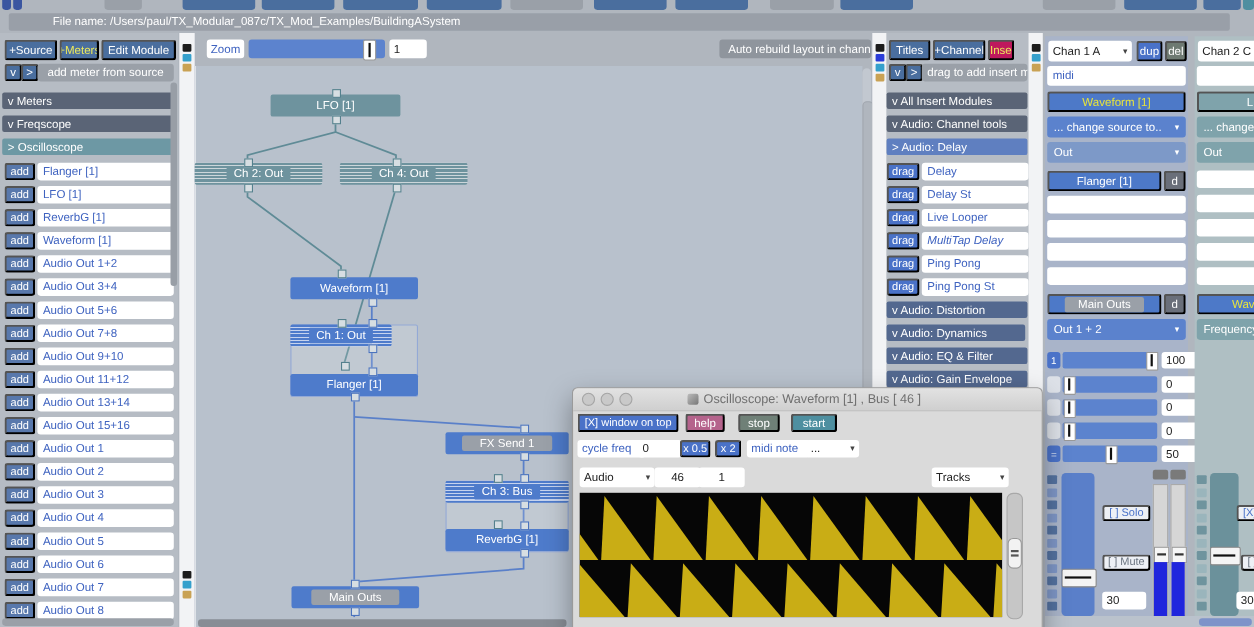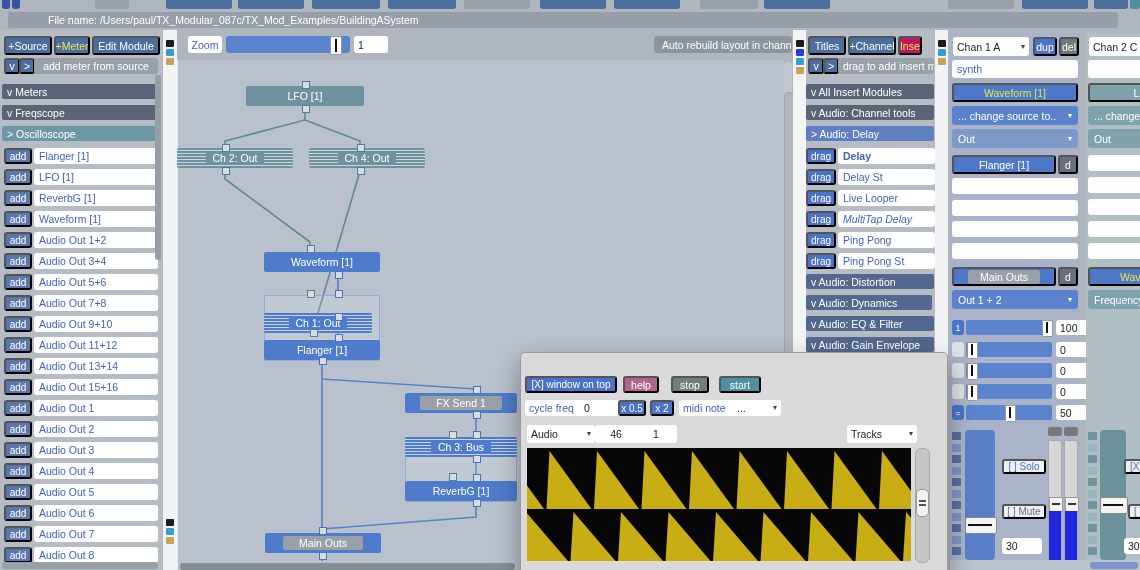--- a/index.html
+++ b/index.html
@@ -60,21 +60,21 @@
       <div class="a" style="left: 1130px; top: 0px; width: 10px; height: 9px; background: rgb(78, 143, 160); border-radius: 0px 0px 3px 3px;"></div>
     </div>
 
   <div class="a" style="left:8px;top:12px;width:1110px;height:16px;background:#999fa8;border-radius:2px;display:flex;align-items:center;">
     <span style="color:#fff;font-size:10.5px;padding-left:40px;white-space:nowrap;">File name: /Users/paul/TX_Modular_087c/TX_Mod_Examples/BuildingASystem</span>
   </div>
 
   <div class="a" style="left:0;top:30px;width:162px;height:540px;background:#b6bcc4;"></div>
 
   <button class="a btn" style="left:4px;top:36px;width:48px;height:19px;background:#4a6e9e;">+Source</button>
-  <button class="a btn" style="left:54px;top:36px;width:36px;height:19px;background:#4a6e9e;color:#ece95c;">+Meter</button>
+  <button class="a btn" style="left:54px;top:36px;width:36px;height:19px;background:#4a6e9e;color:#ece95c;">+Meters</button>
   <button class="a btn" style="left:92px;top:36px;width:68px;height:19px;background:#4a6e9e;">Edit Module</button>
 
   <button class="a btn" style="left:4px;top:58px;width:13px;height:16px;background:#4a6e9e;">v</button>
   <button class="a btn" style="left:19px;top:58px;width:13px;height:16px;background:#4a6e9e;">&gt;</button>
   <div class="a btn" style="left:34px;top:58px;width:124px;height:16px;background:#9aa0a8;">add meter from source</div>
 
   <div class="a sect dark" style="left:2px;top:84px;width:158px;height:15px;">v Meters</div>
   <div class="a sect dark" style="left:2px;top:105px;width:158px;height:15px;">v Freqscope</div>
   <div class="a sect tealsect" style="left:2px;top:126px;width:158px;height:15px;">&gt; Oscilloscope</div>
 
@@ -237,21 +237,21 @@
   <div class="a groupbox" style="left:405px;top:437px;width:112px;height:65px;"></div>
 
   <div class="a node nteal" style="left:246px;top:86px;width:118px;height:20px;">LFO [1]</div>
   <div class="a node striped-teal" style="left:177px;top:148px;width:116px;height:20px;">
     <span class="nlabel-teal">Ch 2: Out</span>
   </div>
   <div class="a node striped-teal" style="left:309px;top:148px;width:116px;height:20px;">
     <span class="nlabel-teal">Ch 4: Out</span>
   </div>
   <div class="a node nblue" style="left:264px;top:252px;width:116px;height:20px;">Waveform [1]</div>
-  <div class="a node striped-blue" style="left:264px;top:295px;width:108px;height:20px;margin-top:18px;">
+  <div class="a node striped-blue" style="left:264px;top:295px;width:92px;height:20px;">
     <span class="nlabel-blue">Ch 1: Out</span>
   </div>
   <div class="a node nblue" style="left:264px;top:340px;width:116px;height:20px;">Flanger [1]</div>
   <div class="a node nblue" style="left:405px;top:393px;width:112px;height:20px;">
     <span class="innergray">FX Send 1</span>
   </div>
   <div class="a node striped-blue" style="left:405px;top:437px;width:112px;height:20px;">
     <span class="nlabel-blue">Ch 3: Bus</span>
   </div>
   <div class="a node nblue" style="left:405px;top:481px;width:112px;height:20px;">ReverbG [1]</div>
@@ -283,21 +283,21 @@
   <div class="a btn" style="left:838px;top:58px;width:96px;height:16px;background:#9aa0a8;justify-content:flex-start;padding-left:5px;">drag to add insert mod</div>
 
   <div class="a sect dark" style="left:806px;top:84px;width:128px;height:15px;">v All Insert Modules</div>
   <div class="a sect dark" style="left:806px;top:105px;width:128px;height:15px;">v Audio: Channel tools</div>
   <div class="a sect bluesect" style="left:806px;top:126px;width:128px;height:15px;">&gt; Audio: Delay</div>
 
   <div class="a" id="insert-list" style="left:805px;top:0;width:130px;height:570px;">
 
   <div class="a" style="left: 0px; width: 130px; height: 16px; top: 148px;">
         <button class="a btn" style="left:1px;top:0;width:30px;height:16px;background:#4a72c8;font-size:10px;">drag</button>
-        <div class="a fld" style="left:33px;top:0;width:97px;height:16px;font-weight:bold;">Delay</div>
+        <div class="a fld" style="left:33px;top:0;width:97px;height:16px;">Delay</div>
       </div>
       <div class="a" style="left: 0px; width: 130px; height: 16px; top: 169px;">
         <button class="a btn" style="left:1px;top:0;width:30px;height:16px;background:#4a72c8;font-size:10px;">drag</button>
         <div class="a fld" style="left:33px;top:0;width:97px;height:16px;">Delay St</div>
       </div>
       <div class="a" style="left: 0px; width: 130px; height: 16px; top: 190px;">
         <button class="a btn" style="left:1px;top:0;width:30px;height:16px;background:#4a72c8;font-size:10px;">drag</button>
         <div class="a fld" style="left:33px;top:0;width:97px;height:16px;">Live Looper</div>
       </div>
       <div class="a" style="left: 0px; width: 130px; height: 16px; top: 211px;">
@@ -328,21 +328,21 @@
 
   <div class="a" style="left:950px;top:33px;width:130px;height:527px;background:#a9b4c9;"></div>
 
   <div class="a whitebox" style="left:953px;top:37px;width:76px;height:19px;">
     <span>Chan 1 A</span>
     <span class="chev" style="color:#444;">▾</span>
   </div>
   <button class="a btn" style="left:1033px;top:37px;width:24px;height:19px;background:#4a72c8;">dup</button>
   <button class="a btn" style="left:1059px;top:37px;width:20px;height:19px;background:#6e7a72;">del</button>
 
-  <div class="a fld" style="left:952px;top:60px;width:126px;height:18px;">synth</div>
+  <div class="a fld" style="left:952px;top:60px;width:126px;height:18px;">midi</div>
   <button class="a btn" style="left:952px;top:83px;width:126px;height:19px;background:#4d79c8;color:#e8e43c;">Waveform [1]</button>
   <div class="a btn" style="left:952px;top:106px;width:126px;height:19px;background:#5b82cd;justify-content:flex-start;padding:0 6px;">
     <span>... change source to..</span>
     <span class="chev">▾</span>
   </div>
   <div class="a btn" style="left:952px;top:129px;width:126px;height:19px;background:#7d99c8;justify-content:flex-start;padding:0 6px;">
     <span>Out</span>
     <span class="chev">▾</span>
   </div>
 
@@ -496,20 +496,31 @@
   <button class="a btn" style="left:1124px;top:459px;width:50px;height:15px;background:#edf0f5;color:#4a72c8;font-size:10px;justify-content:flex-start;padding-left:4px;">[X] In</button>
   <button class="a btn" style="left:1128px;top:504px;width:40px;height:15px;background:#edf0f5;color:#6a7480;font-size:10px;justify-content:flex-start;padding-left:4px;">[ ]</button>
   <div class="a whitebox" style="left:1124px;top:538px;width:40px;height:16px;">30</div>
 
   <div class="a" style="left:950px;top:560px;width:190px;height:10px;background:#bac2cc;"></div>
   <div class="a" style="left:1090px;top:562px;width:48px;height:7px;background:#7e93c9;border-radius:3px;"></div>
 
   <div class="a" style="left:520px;top:352px;width:428px;height:226px;background:#dadada;border:1px solid #9a9a9a;
               border-radius:5px 5px 0 0;box-shadow:0 10px 24px rgba(0,0,0,0.35);z-index:10;">
 
+    <div style="position:absolute;left:0;top:0;width:100%;height:20px;background:linear-gradient(#e2e2e2,#cfcfcf);
+                border-bottom:1px solid #b4b4b4;border-radius:5px 5px 0 0;display:flex;align-items:center;">
+      <span class="trafficlight" style="margin-left:8px;"></span>
+      <span class="trafficlight" style="margin-left:5px;"></span>
+      <span class="trafficlight" style="margin-left:5px;"></span>
+      <span style="flex:1;display:flex;align-items:center;justify-content:center;gap:5px;">
+        <span style="width:10px;height:10px;background:linear-gradient(135deg,#bbb,#777);border-radius:2px;display:inline-block;"></span>
+        <span style="font-size:11.5px;color:#6f6f6f;white-space:nowrap;">Oscilloscope: Waveform [1] , Bus [ 46 ]</span>
+      </span>
+      <span style="width:60px;"></span>
+    </div>
 
     <button class="btn" style="position:absolute;left:4px;top:23px;width:92px;height:17px;background:#4a72c8;font-size:10px;">[X] window on top</button>
     <button class="btn" style="position:absolute;left:102px;top:23px;width:36px;height:17px;background:#b5638c;">help</button>
     <button class="btn" style="position:absolute;left:150px;top:23px;width:38px;height:17px;background:#6f8077;">stop</button>
     <button class="btn" style="position:absolute;left:198px;top:23px;width:42px;height:17px;background:#4e8fa0;">start</button>
 
     <div class="whitebox" style="position:absolute;left:4px;top:47px;width:54px;height:16px;color:#3f63c0;">
         <span>cycle freq</span>
       </div>
     <div class="whitebox" style="position:absolute;left:59px;top:47px;width:32px;height:16px;">0</div>

